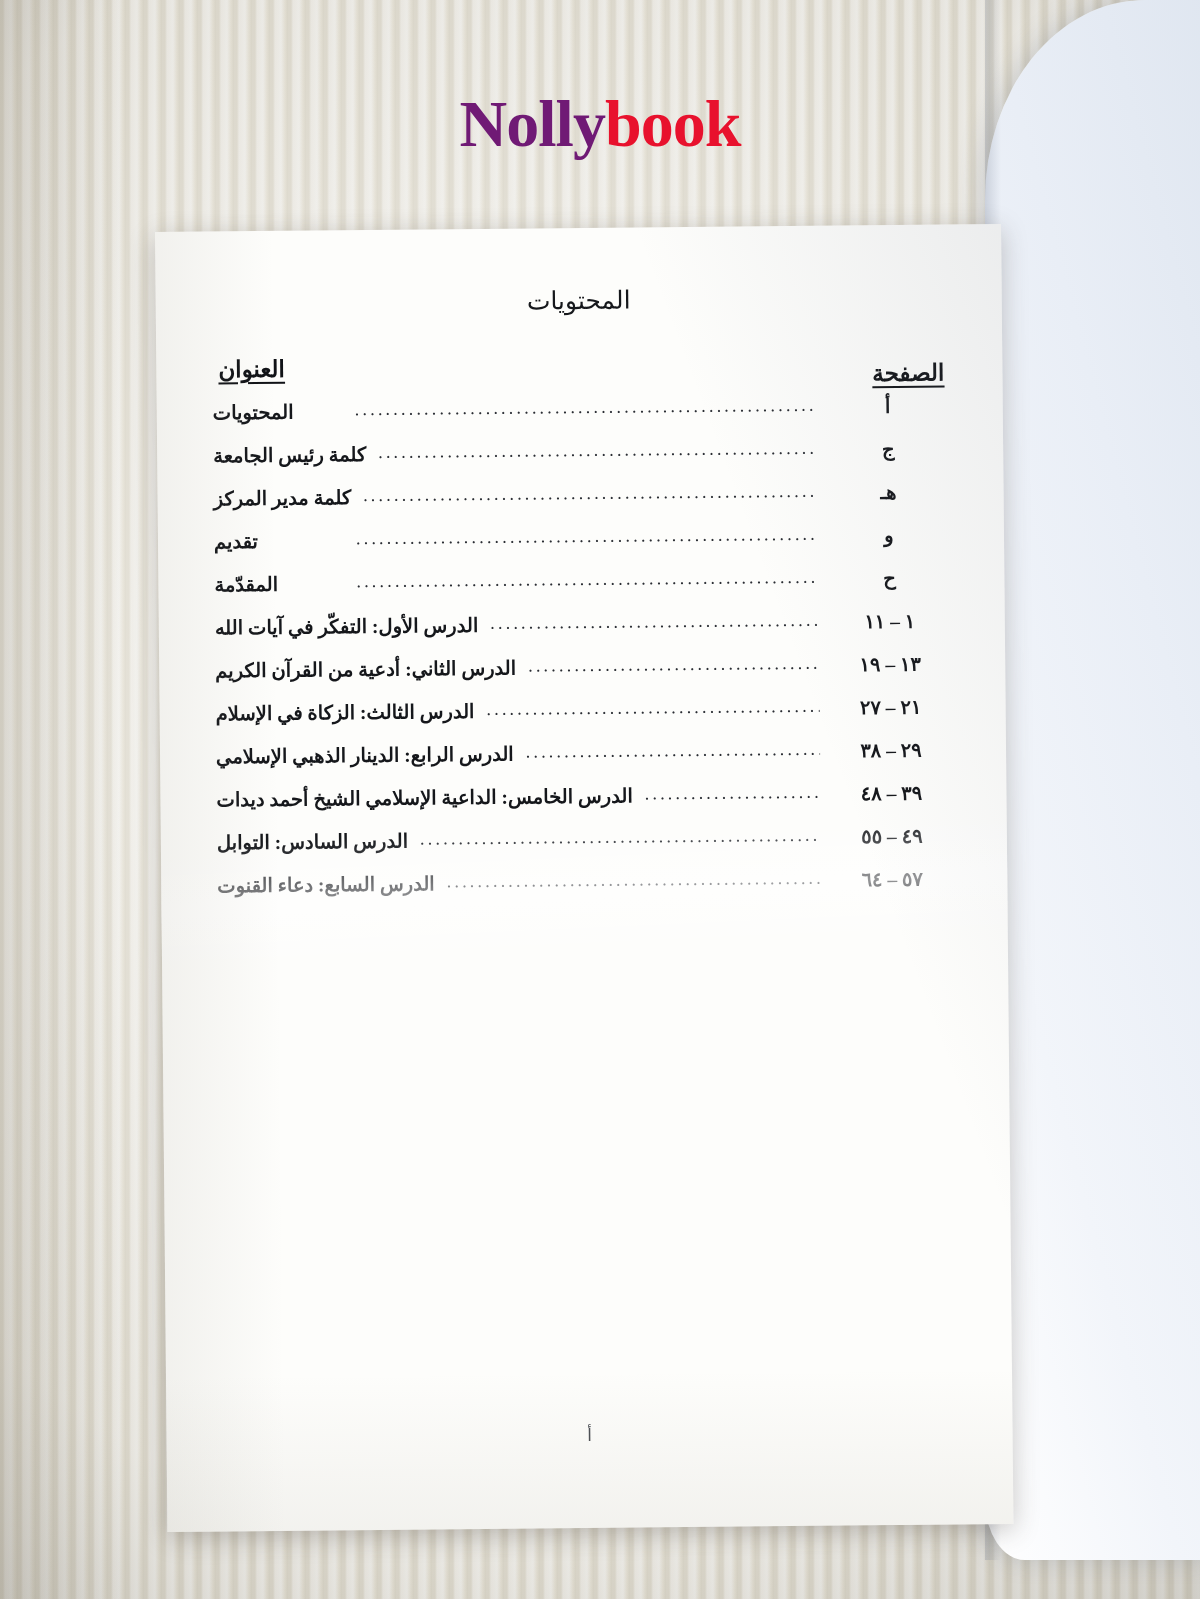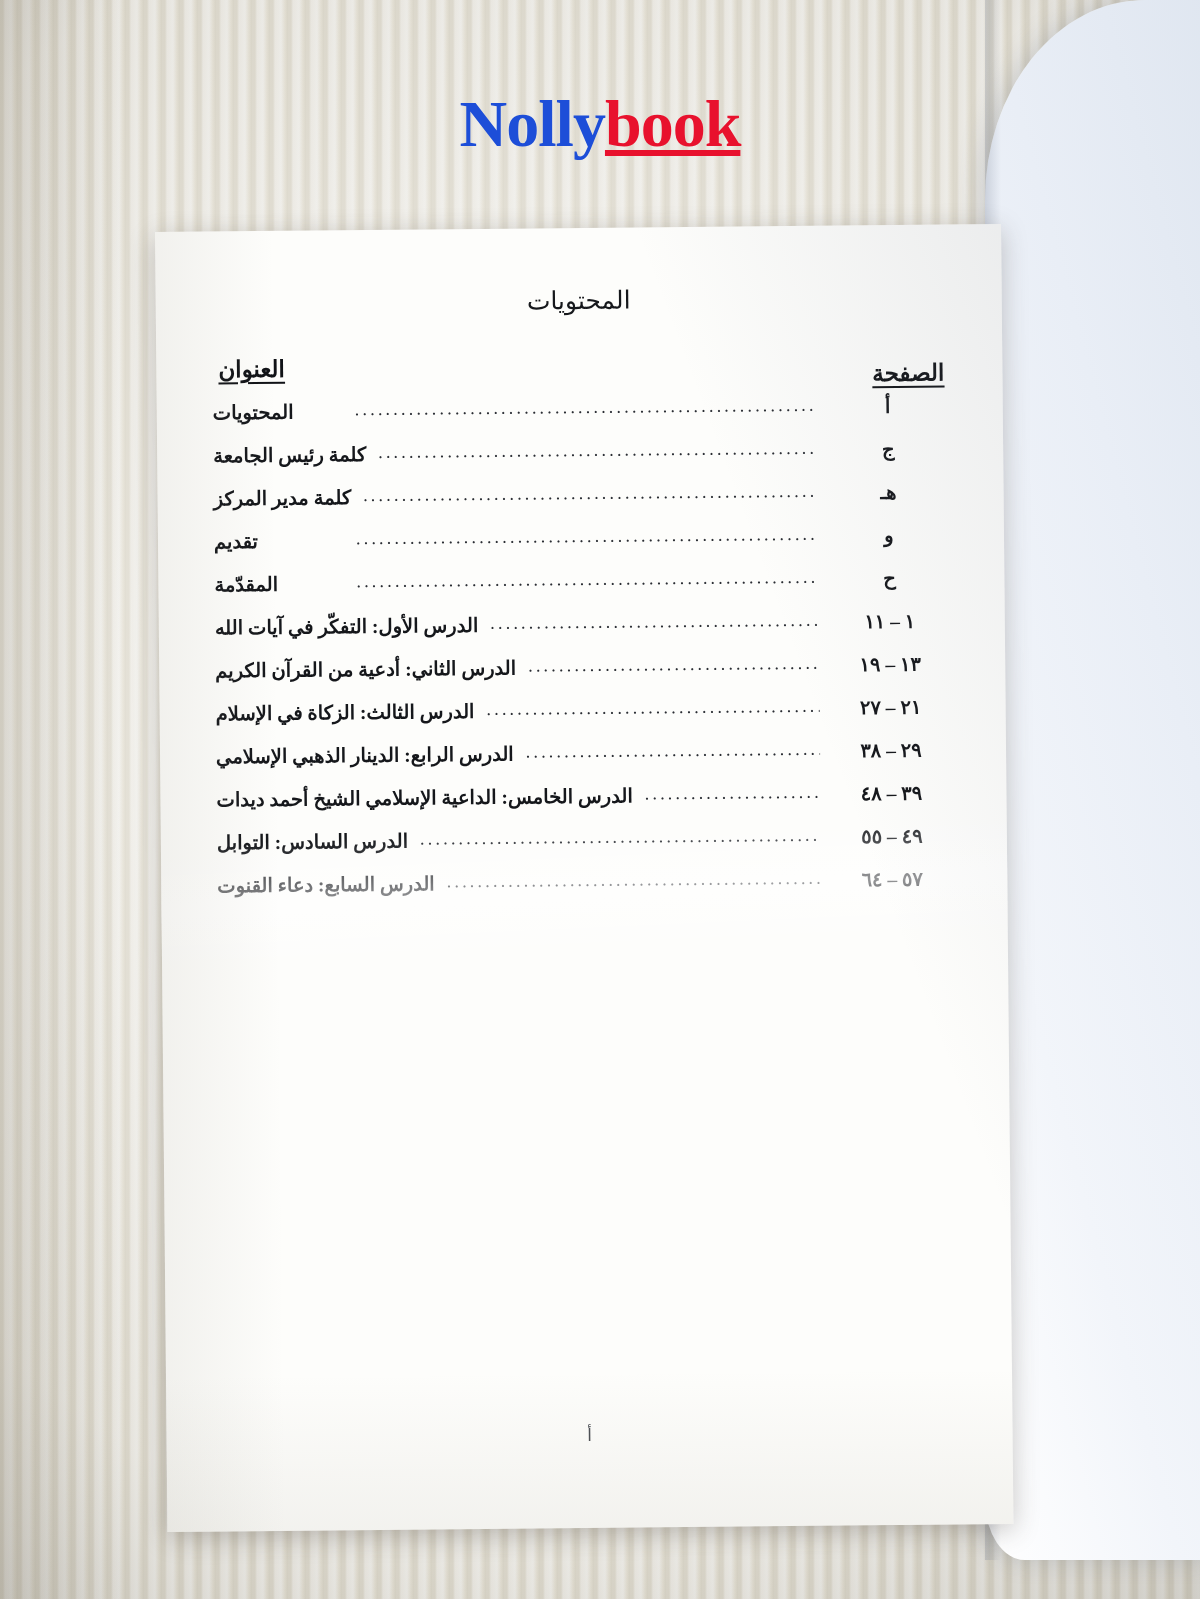--- a/index.html
+++ b/index.html
@@ -50,22 +50,22 @@
     left: 0;
     width: 1200px;
     text-align: center;
     font-family: "Liberation Serif", serif;
     font-weight: bold;
     font-size: 66px;
     letter-spacing: -1px;
     direction: ltr;
     z-index: 6;
   }
-  .logo .nolly { color: #1d4ed8; }
-  .logo .book  { color: #e8112d; text-decoration: underline; }
+  .logo .nolly { color: #701a75; }
+  .logo .book  { color: #e8112d; }
 
   
   .page-curl {
     position: absolute;
     top: 0;
     left: 985px;
     width: 230px;
     height: 1560px;
     background: linear-gradient(255deg, #dfe6f0 0%, #e9eef6 35%, #f2f5fa 70%, #ffffff 100%);
     border-top-left-radius: 160px 200px;

